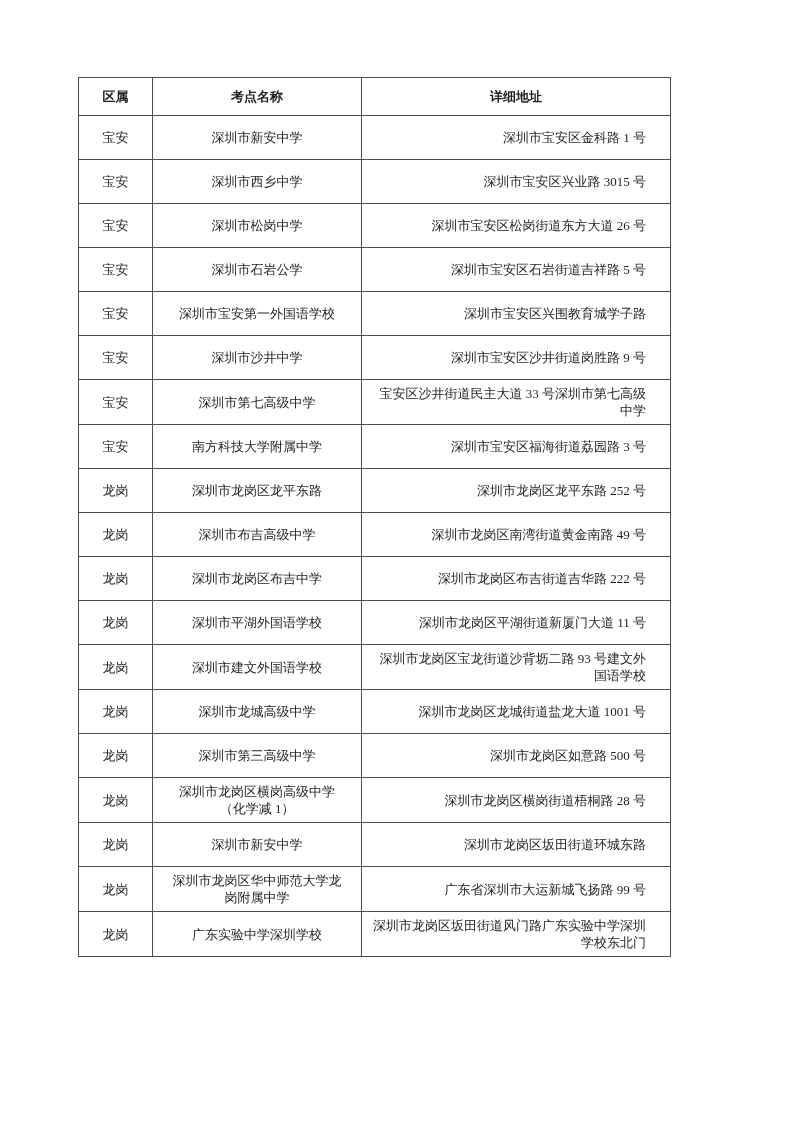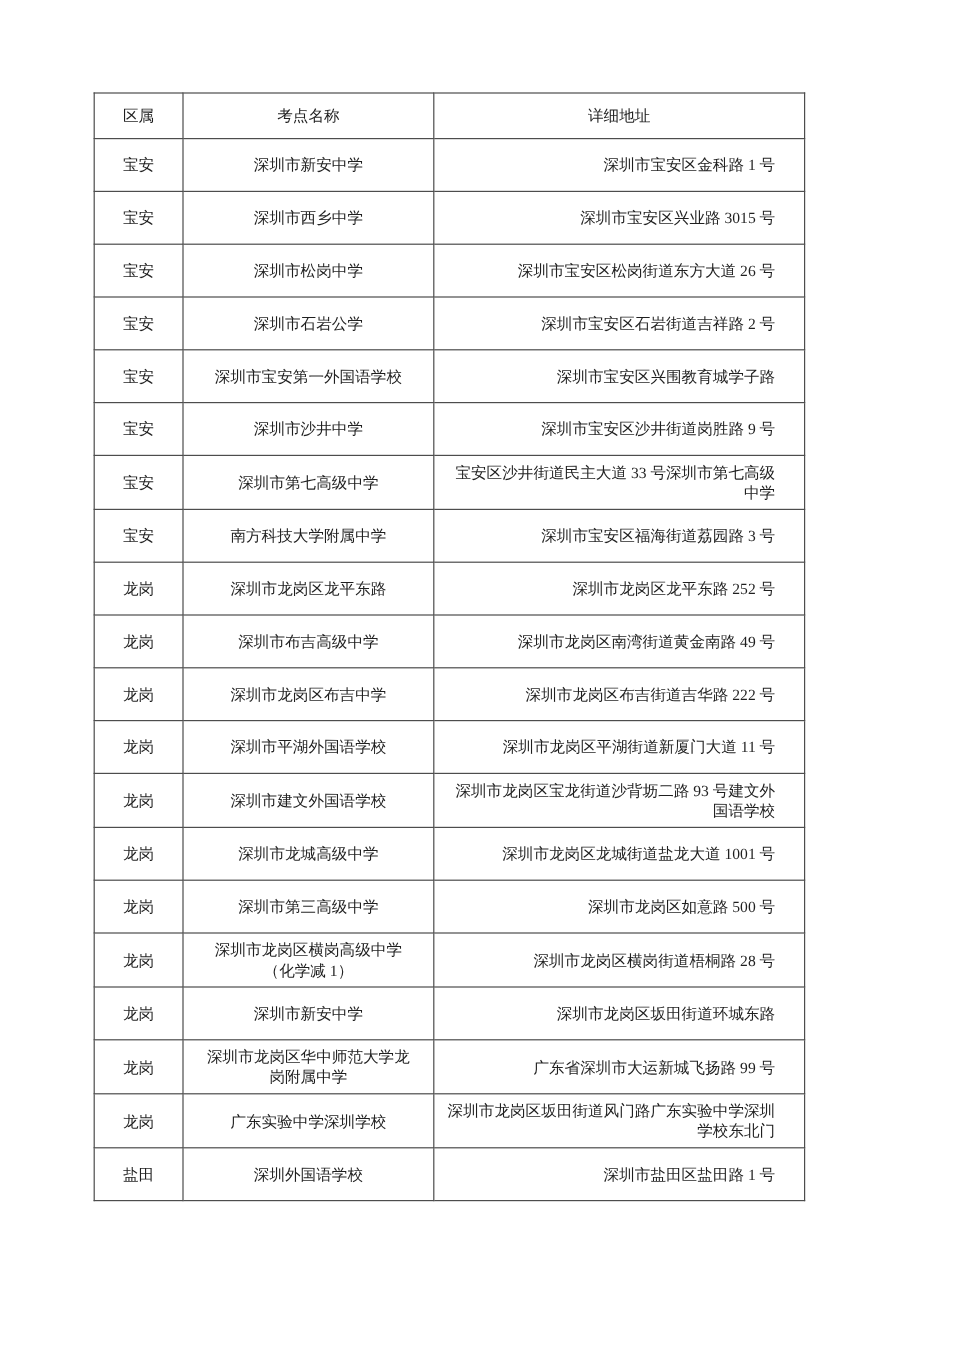--- a/index.html
+++ b/index.html
@@ -32,21 +32,21 @@
   table.exam-table th,
   table.exam-table td {
     border: 1px solid #4d4d4d;
     vertical-align: middle;
     line-height: 17px;
     box-sizing: border-box;
     overflow: hidden;
   }
   table.exam-table th {
     height: 38px;
-    font-weight: normal;
+    font-weight: bold;
     text-align: center;
     padding: 2px 4px;
   }
   table.exam-table td {
     height: 44px;
   }
   td.cell-center {
     text-align: center;
     padding: 5px 14px;
   }
@@ -84,21 +84,21 @@
           <td class="cell-addr">深圳市宝安区兴业路 3015 号</td>
         </tr>
         <tr>
           <td class="cell-center">宝安</td>
           <td class="cell-center">深圳市松岗中学</td>
           <td class="cell-addr">深圳市宝安区松岗街道东方大道 26 号</td>
         </tr>
         <tr>
           <td class="cell-center">宝安</td>
           <td class="cell-center">深圳市石岩公学</td>
-          <td class="cell-addr">深圳市宝安区石岩街道吉祥路 2 号</td>
+          <td class="cell-addr">深圳市宝安区石岩街道吉祥路 5 号</td>
         </tr>
         <tr>
           <td class="cell-center">宝安</td>
           <td class="cell-center">深圳市宝安第一外国语学校</td>
           <td class="cell-addr">深圳市宝安区兴围教育城学子路</td>
         </tr>
         <tr>
           <td class="cell-center">宝安</td>
           <td class="cell-center">深圳市沙井中学</td>
           <td class="cell-addr">深圳市宝安区沙井街道岗胜路 9 号</td>
@@ -161,20 +161,15 @@
         <tr>
           <td class="cell-center">龙岗</td>
           <td class="cell-center">深圳市龙岗区华中师范大学龙岗附属中学</td>
           <td class="cell-addr">广东省深圳市大运新城飞扬路 99 号</td>
         </tr>
         <tr>
           <td class="cell-center">龙岗</td>
           <td class="cell-center">广东实验中学深圳学校</td>
           <td class="cell-addr">深圳市龙岗区坂田街道风门路广东实验中学深圳学校东北门</td>
         </tr>
-        <tr>
-          <td class="cell-center">盐田</td>
-          <td class="cell-center">深圳外国语学校</td>
-          <td class="cell-addr">深圳市盐田区盐田路 1 号</td>
-        </tr>
       </tbody>
   </table>
 </div>
 
 </body></html>

